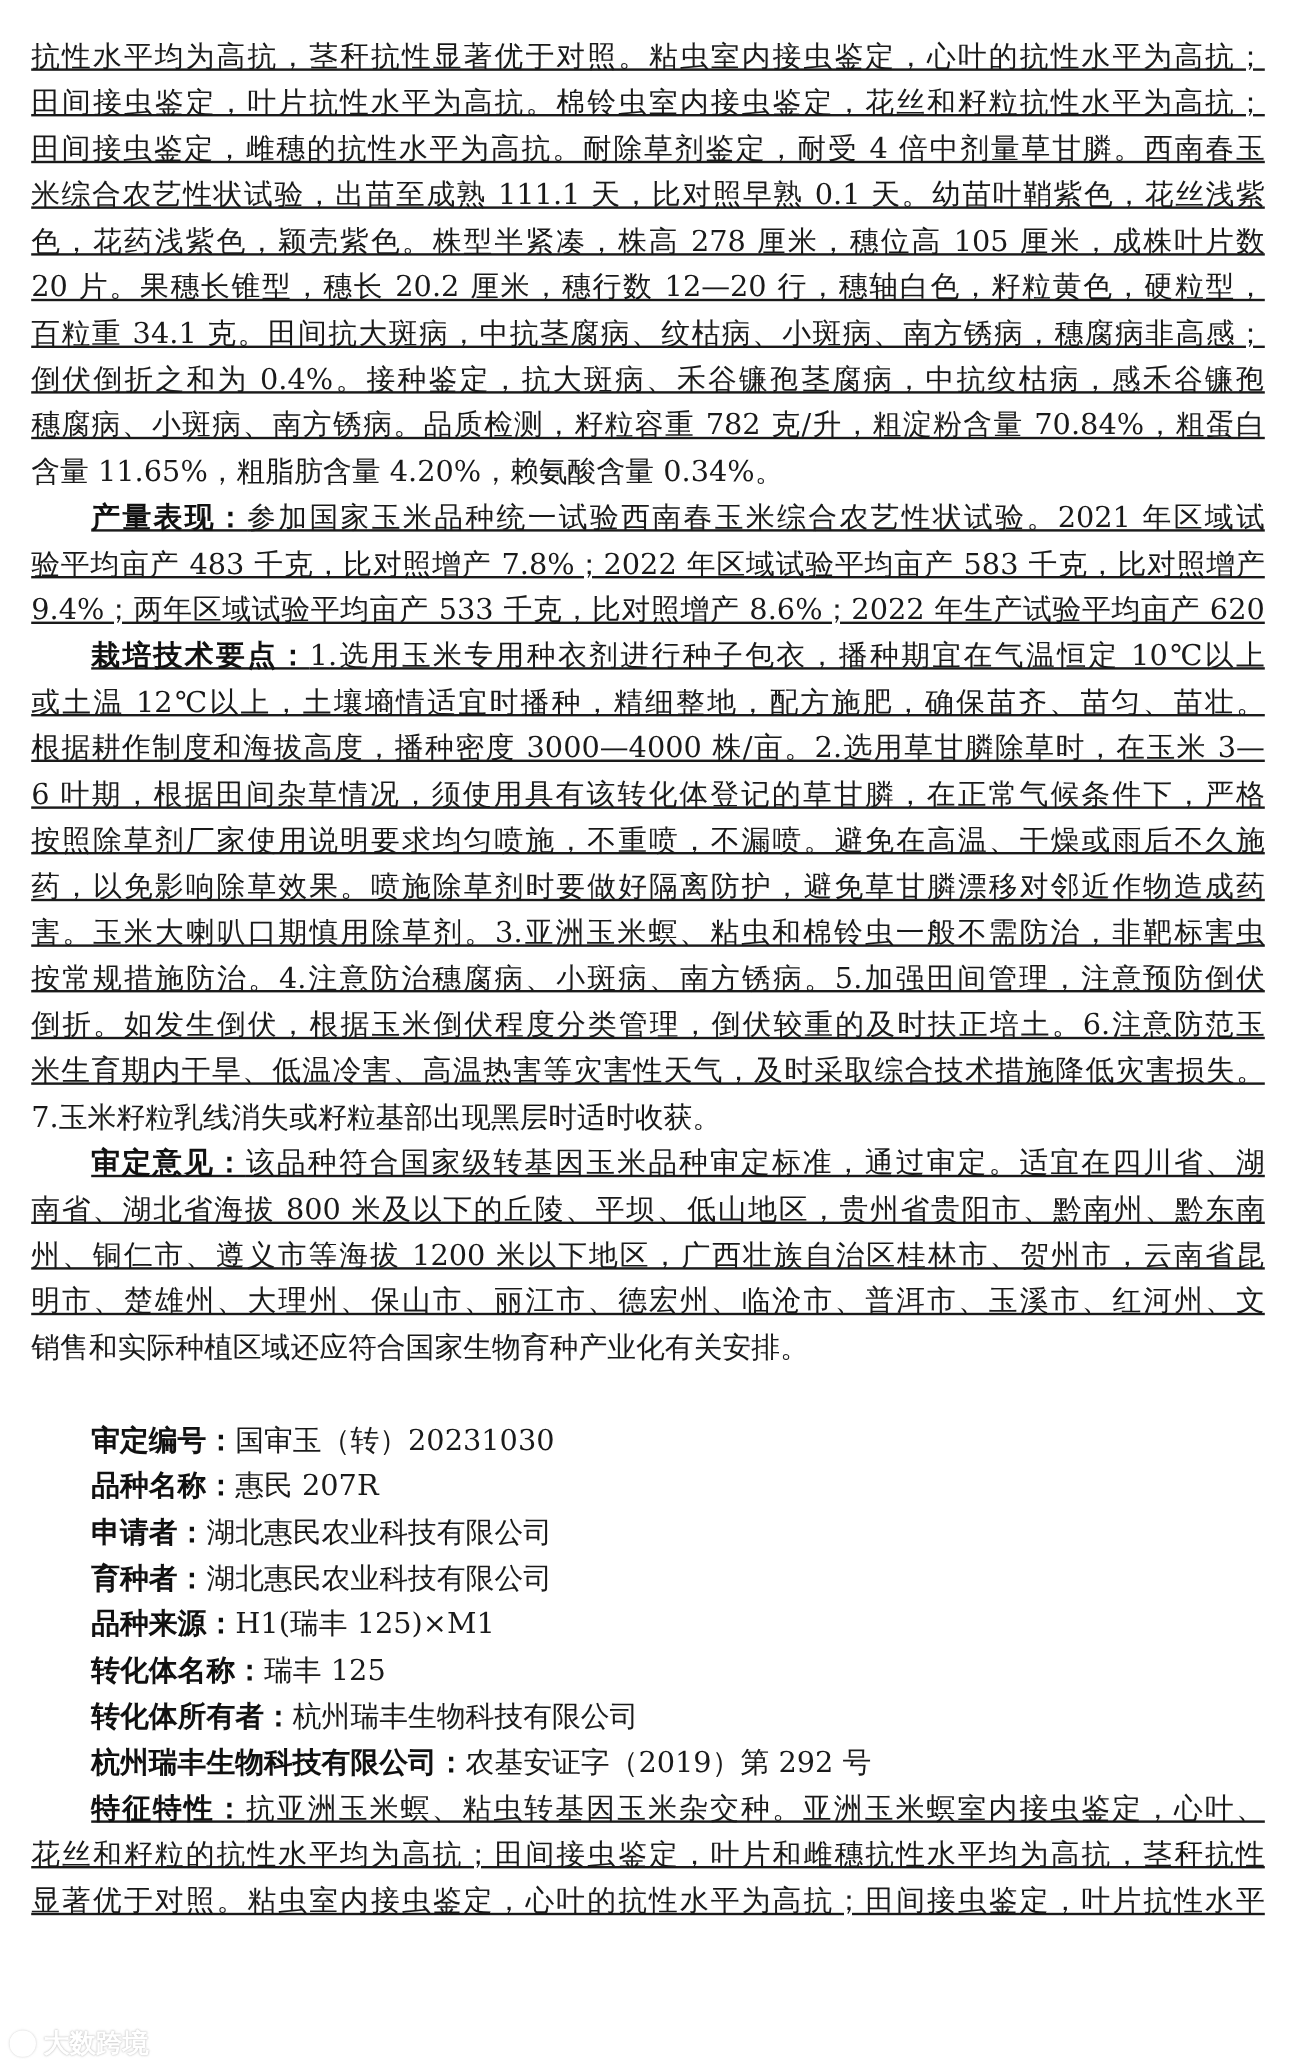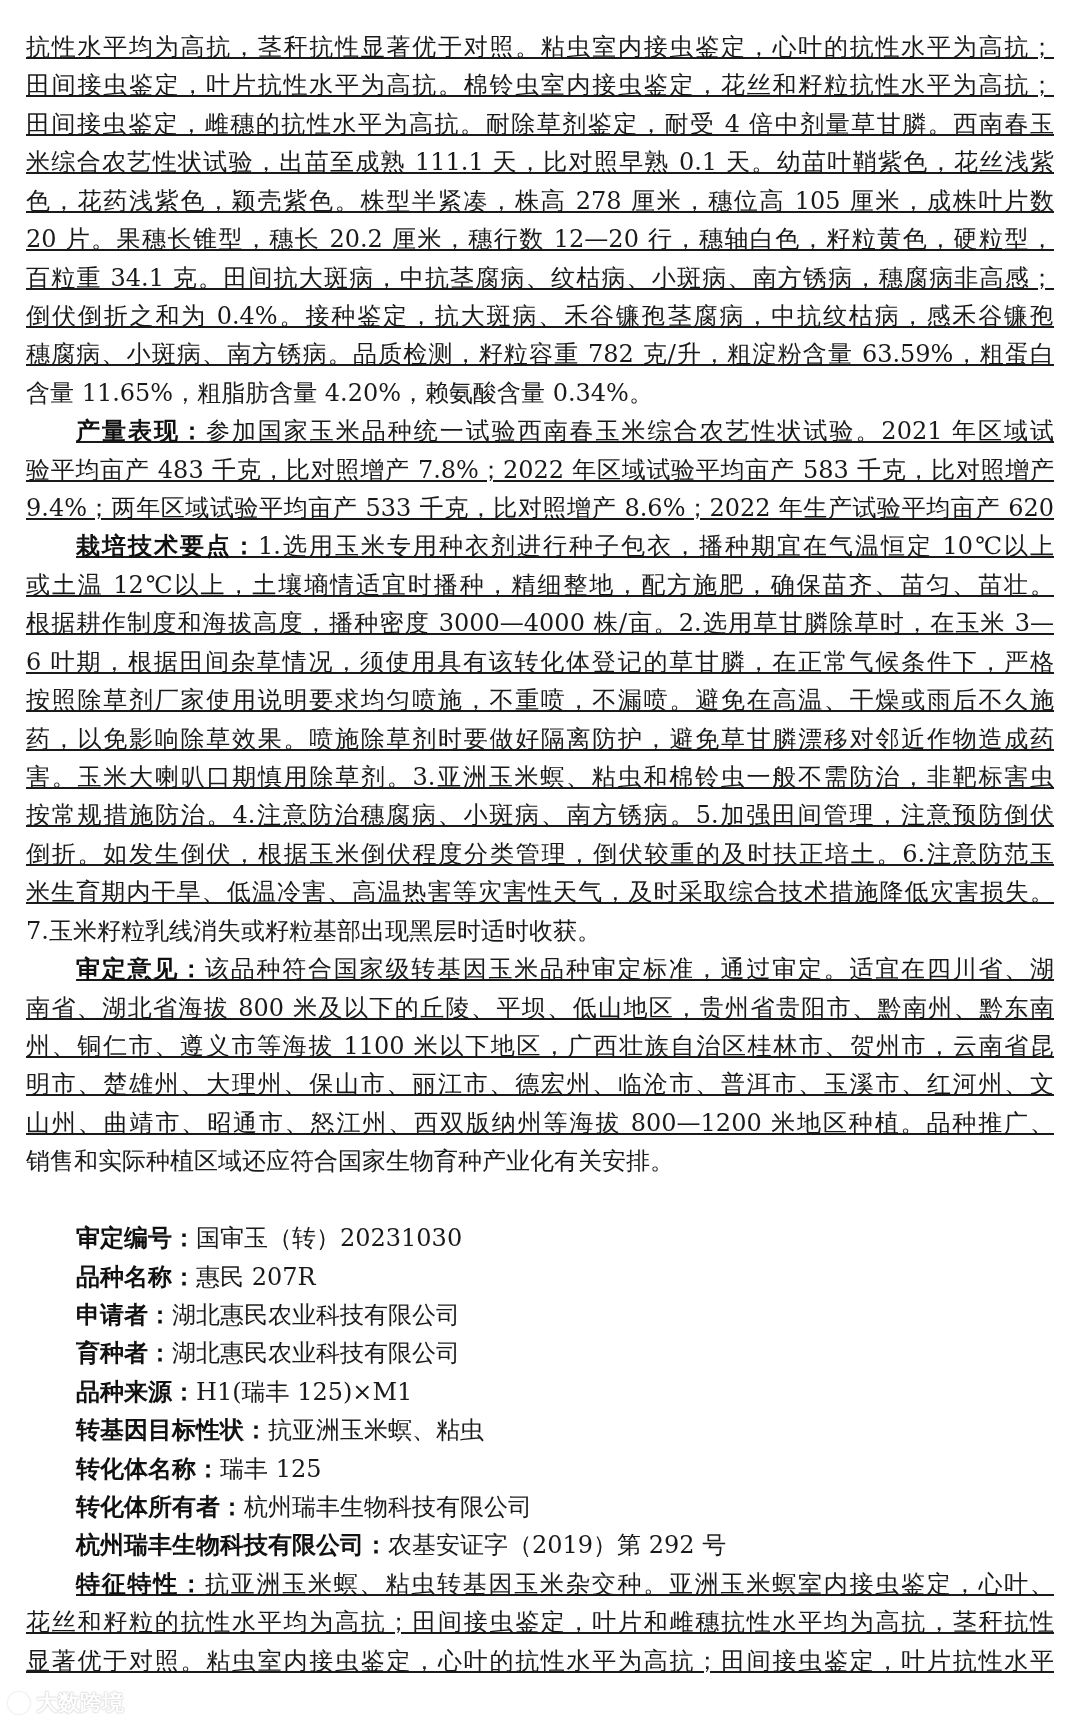--- a/index.html
+++ b/index.html
@@ -39,21 +39,21 @@
 
   <div>
     <div class="line full">抗性水平均为高抗，茎秆抗性显著优于对照。粘虫室内接虫鉴定，心叶的抗性水平为高抗；</div>
     <div class="line full">田间接虫鉴定，叶片抗性水平为高抗。棉铃虫室内接虫鉴定，花丝和籽粒抗性水平为高抗；</div>
     <div class="line full">田间接虫鉴定，雌穗的抗性水平为高抗。耐除草剂鉴定，耐受 4 倍中剂量草甘膦。西南春玉</div>
     <div class="line full">米综合农艺性状试验，出苗至成熟 111.1 天，比对照早熟 0.1 天。幼苗叶鞘紫色，花丝浅紫</div>
     <div class="line full">色，花药浅紫色，颖壳紫色。株型半紧凑，株高 278 厘米，穗位高 105 厘米，成株叶片数</div>
     <div class="line full">20 片。果穗长锥型，穗长 20.2 厘米，穗行数 12—20 行，穗轴白色，籽粒黄色，硬粒型，</div>
     <div class="line full">百粒重 34.1 克。田间抗大斑病，中抗茎腐病、纹枯病、小斑病、南方锈病，穗腐病非高感；</div>
     <div class="line full">倒伏倒折之和为 0.4%。接种鉴定，抗大斑病、禾谷镰孢茎腐病，中抗纹枯病，感禾谷镰孢</div>
-    <div class="line full">穗腐病、小斑病、南方锈病。品质检测，籽粒容重 782 克/升，粗淀粉含量 63.59%，粗蛋白</div>
+    <div class="line full">穗腐病、小斑病、南方锈病。品质检测，籽粒容重 782 克/升，粗淀粉含量 70.84%，粗蛋白</div>
     <div class="line">含量 11.65%，粗脂肪含量 4.20%，赖氨酸含量 0.34%。</div>
   </div>
 
   <div>
     <div class="line full indent"><span class="label">产量表现：</span><span>参加国家玉米品种统一试验西南春玉米综合农艺性状试验。2021 年区域试</span></div>
     <div class="line full">验平均亩产 483 千克，比对照增产 7.8%；2022 年区域试验平均亩产 583 千克，比对照增产</div>
     <div class="line full">9.4%；两年区域试验平均亩产 533 千克，比对照增产 8.6%；2022 年生产试验平均亩产 620</div>
   </div>
 
   <div>
@@ -66,35 +66,33 @@
     <div class="line full">害。玉米大喇叭口期慎用除草剂。3.亚洲玉米螟、粘虫和棉铃虫一般不需防治，非靶标害虫</div>
     <div class="line full">按常规措施防治。4.注意防治穗腐病、小斑病、南方锈病。5.加强田间管理，注意预防倒伏</div>
     <div class="line full">倒折。如发生倒伏，根据玉米倒伏程度分类管理，倒伏较重的及时扶正培土。6.注意防范玉</div>
     <div class="line full">米生育期内干旱、低温冷害、高温热害等灾害性天气，及时采取综合技术措施降低灾害损失。</div>
     <div class="line">7.玉米籽粒乳线消失或籽粒基部出现黑层时适时收获。</div>
   </div>
 
   <div>
     <div class="line full indent"><span class="label">审定意见：</span><span>该品种符合国家级转基因玉米品种审定标准，通过审定。适宜在四川省、湖</span></div>
     <div class="line full">南省、湖北省海拔 800 米及以下的丘陵、平坝、低山地区，贵州省贵阳市、黔南州、黔东南</div>
-    <div class="line full">州、铜仁市、遵义市等海拔 1100 米以下地区，广西壮族自治区桂林市、贺州市，云南省昆</div>
+    <div class="line full">州、铜仁市、遵义市等海拔 1200 米以下地区，广西壮族自治区桂林市、贺州市，云南省昆</div>
     <div class="line full">明市、楚雄州、大理州、保山市、丽江市、德宏州、临沧市、普洱市、玉溪市、红河州、文</div>
-    <div class="line full">山州、曲靖市、昭通市、怒江州、西双版纳州等海拔 800—1200 米地区种植。品种推广、</div>
     <div class="line">销售和实际种植区域还应符合国家生物育种产业化有关安排。</div>
   </div>
 
   <div class="blank"></div>
 
   <div>
     <div class="line indent"><span class="label">审定编号：</span><span>国审玉（转）20231030</span></div>
     <div class="line indent"><span class="label">品种名称：</span><span>惠民 207R</span></div>
     <div class="line indent"><span class="label">申请者：</span><span>湖北惠民农业科技有限公司</span></div>
     <div class="line indent"><span class="label">育种者：</span><span>湖北惠民农业科技有限公司</span></div>
     <div class="line indent"><span class="label">品种来源：</span><span>H1(瑞丰 125)×M1</span></div>
-    <div class="line indent"><span class="label">转基因目标性状：</span><span>抗亚洲玉米螟、粘虫</span></div>
     <div class="line indent"><span class="label">转化体名称：</span><span>瑞丰 125</span></div>
     <div class="line indent"><span class="label">转化体所有者：</span><span>杭州瑞丰生物科技有限公司</span></div>
     <div class="line indent"><span class="label">杭州瑞丰生物科技有限公司：</span><span>农基安证字（2019）第 292 号</span></div>
 
     <div class="line full indent"><span class="label">特征特性：</span><span>抗亚洲玉米螟、粘虫转基因玉米杂交种。亚洲玉米螟室内接虫鉴定，心叶、</span></div>
     <div class="line full">花丝和籽粒的抗性水平均为高抗；田间接虫鉴定，叶片和雌穗抗性水平均为高抗，茎秆抗性</div>
     <div class="line full">显著优于对照。粘虫室内接虫鉴定，心叶的抗性水平为高抗；田间接虫鉴定，叶片抗性水平</div>
   </div>
 </div>
 

